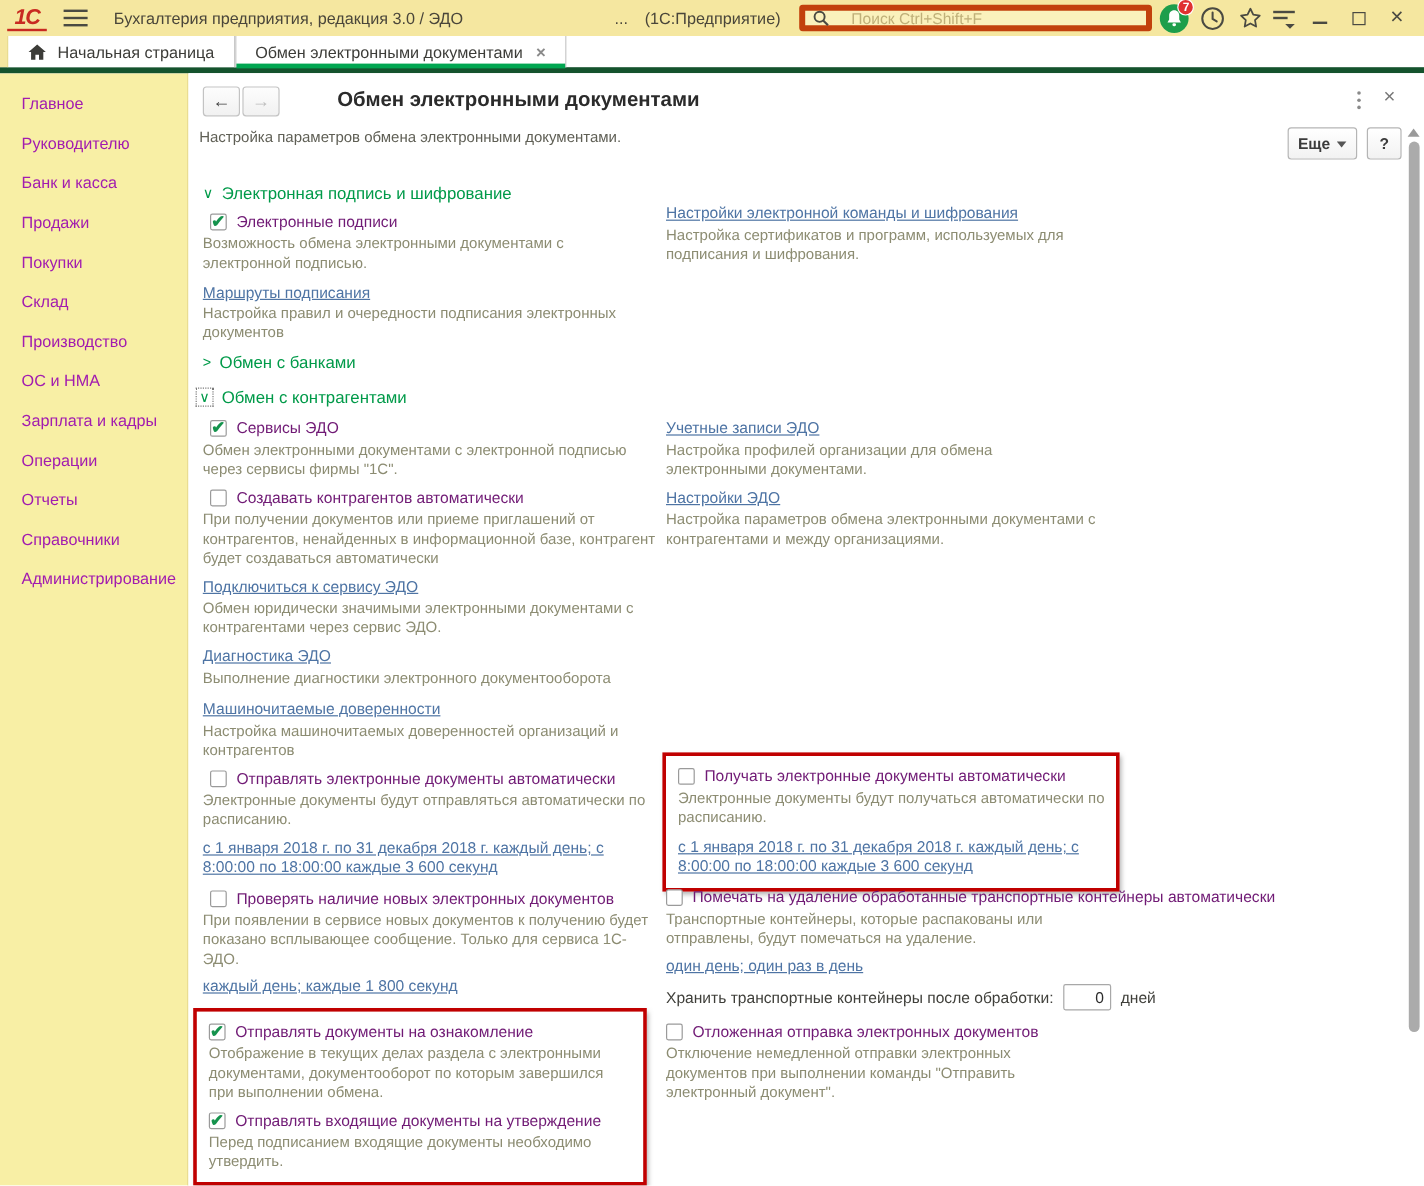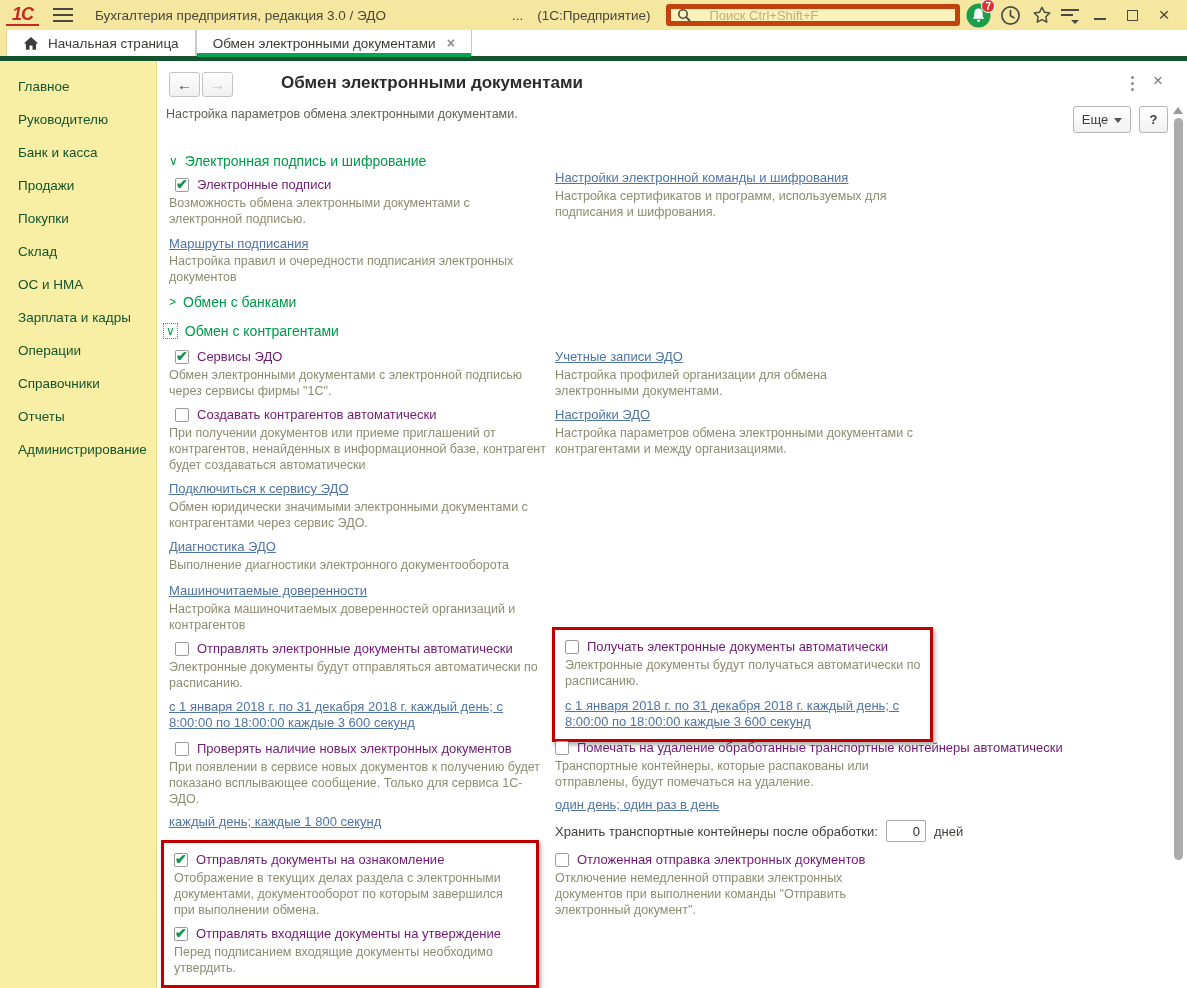--- a/index.html
+++ b/index.html
@@ -49,32 +49,32 @@
   
   .tabbar { height:31px; background:#fff; display:flex; align-items:stretch; border-bottom:5px solid #14532d; position:relative;}
   .tabbar .yedge { width:7px; background:#F5E7A0; border-right:1px solid #E6D98E;}
   .tab { display:flex; align-items:center; gap:9px; padding:0 16px; font-size:13.5px; color:#3c3c38; border-right:1px solid #c9c9c9; cursor:pointer; background:#fff; position:relative;}
   .tab.active { border-left:1px solid #c9c9c9; }
   .tab.active::after { content:""; position:absolute; left:0; right:0; bottom:-1px; height:4px; background:#00A651;}
   .tab .tclose { color:#8a8a8a; font-size:14px; font-weight:bold; margin-left:2px;}
   
   .bodyrow { display:flex; height:927px; }
   .sidebar { width:157px; background:#F8EFA5; border-right:1px solid #E6D98E; padding-top:9px; }
-  .side-item { padding:9px 6px 9px 18px; font-size:13.5px; color:#14532d; cursor:pointer; white-space:nowrap;}
+  .side-item { padding:9px 6px 9px 18px; font-size:13.5px; color:#a21caf; cursor:pointer; white-space:nowrap;}
   .content { position:relative; flex:1; background:#fff; }
   
   .navbtn { position:absolute; width:31px; height:25px; border:1px solid #c3c3c3; border-radius:3px; background:linear-gradient(#fdfdfd,#f1f1f1); display:flex; align-items:center; justify-content:center; font-size:15px; cursor:pointer;}
   .nav-back { left:12px; top:11px; color:#3c3c3c;}
   .nav-fwd  { left:45px; top:11px; color:#bdbdbd;}
   .page-title { position:absolute; left:124px; top:12px; font-size:17px; font-weight:bold; color:#2b2b2b;}
   .kebab { position:absolute; left:968px; top:15px; width:14px; cursor:pointer;}
   .kebab i { display:block; width:3px; height:3px; background:#8a8a8a; border-radius:50%; margin:0 auto 3px;}
   .pane-close { position:absolute; left:996px; top:10px; font-size:17px; color:#777; cursor:pointer;}
   .subtitle { position:absolute; left:9px; top:46px; font-size:12.5px; color:#5f5f55;}
-  .btn { position:absolute; height:27px; border:1px solid #b5b5b5; border-radius:3px; background:linear-gradient(#ffffff,#f2f2f2); font-size:13px; color:#3c3c3c; display:flex; align-items:center; justify-content:center; gap:6px; cursor:pointer;}
+  .btn { position:absolute; height:27px; border:1px solid #b5b5b5; border-radius:3px; background:linear-gradient(#ffffff,#f2f2f2); font-size:13px; color:#3c3c3c; display:flex; align-items:center; justify-content:center; gap:6px; cursor:pointer;font-weight:bold;}
   .btn-more { left:916px; top:45px; width:58px; }
   .btn-more .dd { width:0; height:0; border-left:4px solid transparent; border-right:4px solid transparent; border-top:5px solid #555; margin-top:2px;}
   .btn-help { left:982px; top:45px; width:29px; font-weight:bold;}
   
   .vscroll { position:absolute; right:3px; top:44px; bottom:4px; width:12px; }
   .vscroll .up { width:0;height:0;border-left:5px solid transparent;border-right:5px solid transparent;border-bottom:7px solid #9a9a9a; margin:2px auto 4px;}
   .vscroll .thumb { width:9px; margin:0 auto; height:742px; background:#ABABAB; border-radius:5px;}
   
   .col { position:absolute; top:0; }
   .col-left { left:12px; width:384px; }
@@ -168,25 +168,26 @@
 </div>
 
 <div class="bodyrow">
   <div class="sidebar">
     <div class="side-item">Главное</div>
     <div class="side-item">Руководителю</div>
     <div class="side-item">Банк и касса</div>
     <div class="side-item">Продажи</div>
     <div class="side-item">Покупки</div>
     <div class="side-item">Склад</div>
+    <div class="side-item">Производство</div>
     <div class="side-item">ОС и НМА</div>
     <div class="side-item">Зарплата и кадры</div>
     <div class="side-item">Операции</div>
+    <div class="side-item">Отчеты</div>
     <div class="side-item">Справочники</div>
-    <div class="side-item">Отчеты</div>
     <div class="side-item">Администрирование</div>
   </div>
 
   <div class="content">
 
     <div class="navbtn nav-back">←</div>
     <div class="navbtn nav-fwd">→</div>
     <div class="page-title">Обмен электронными документами</div>
     <div class="kebab">
         <i></i>

